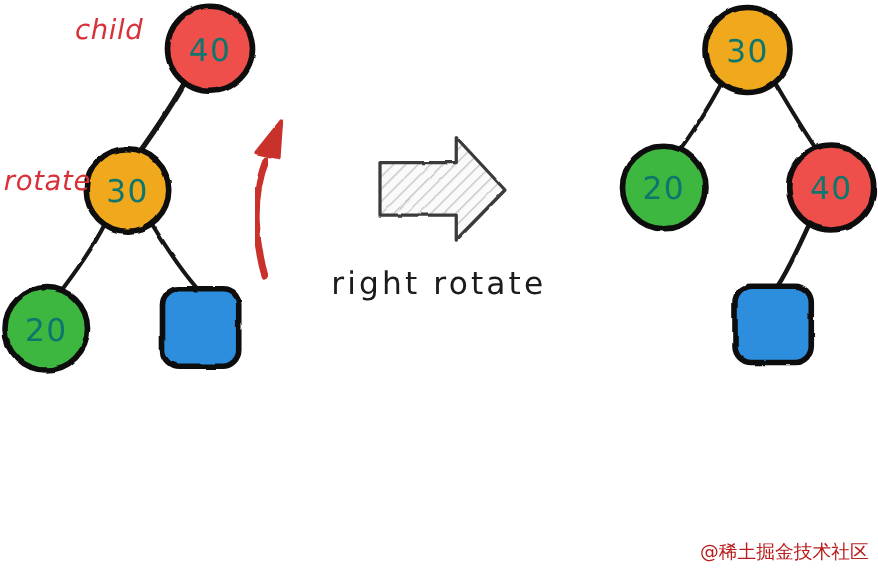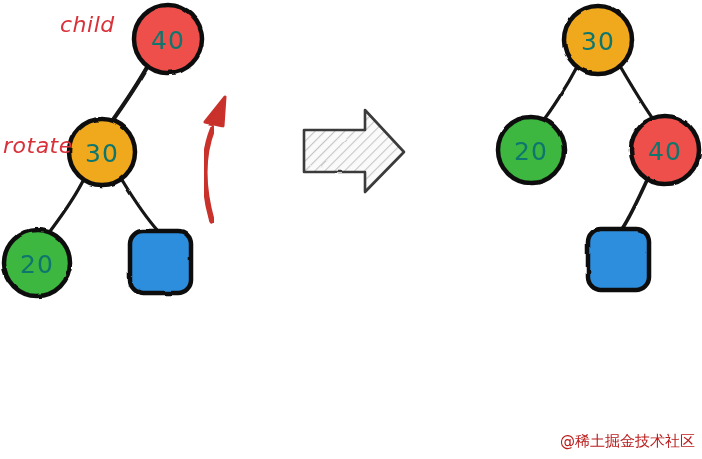--- a/index.html
+++ b/index.html
@@ -171,17 +171,18 @@
   <div class="node-label" id="label-child">rotate</div>
 
   <div class="circle-value" style="left:168px; top:40px;">40</div>
   <div class="circle-value" style="left:102px; top:153px;">30</div>
   <div class="circle-value" style="left:37px; top:264px;">20</div>
 
   <div class="circle-value" style="left:598px; top:41px;">30</div>
   <div class="circle-value" style="left:531px; top:151px;">20</div>
   <div class="circle-value" style="left:665px; top:151px;">40</div>
 
+  <div class="op-caption">right rotate</div>
 
 
   <div id="watermark">@稀土掘金技术社区</div>
 
 </div>
 
 </body></html>

